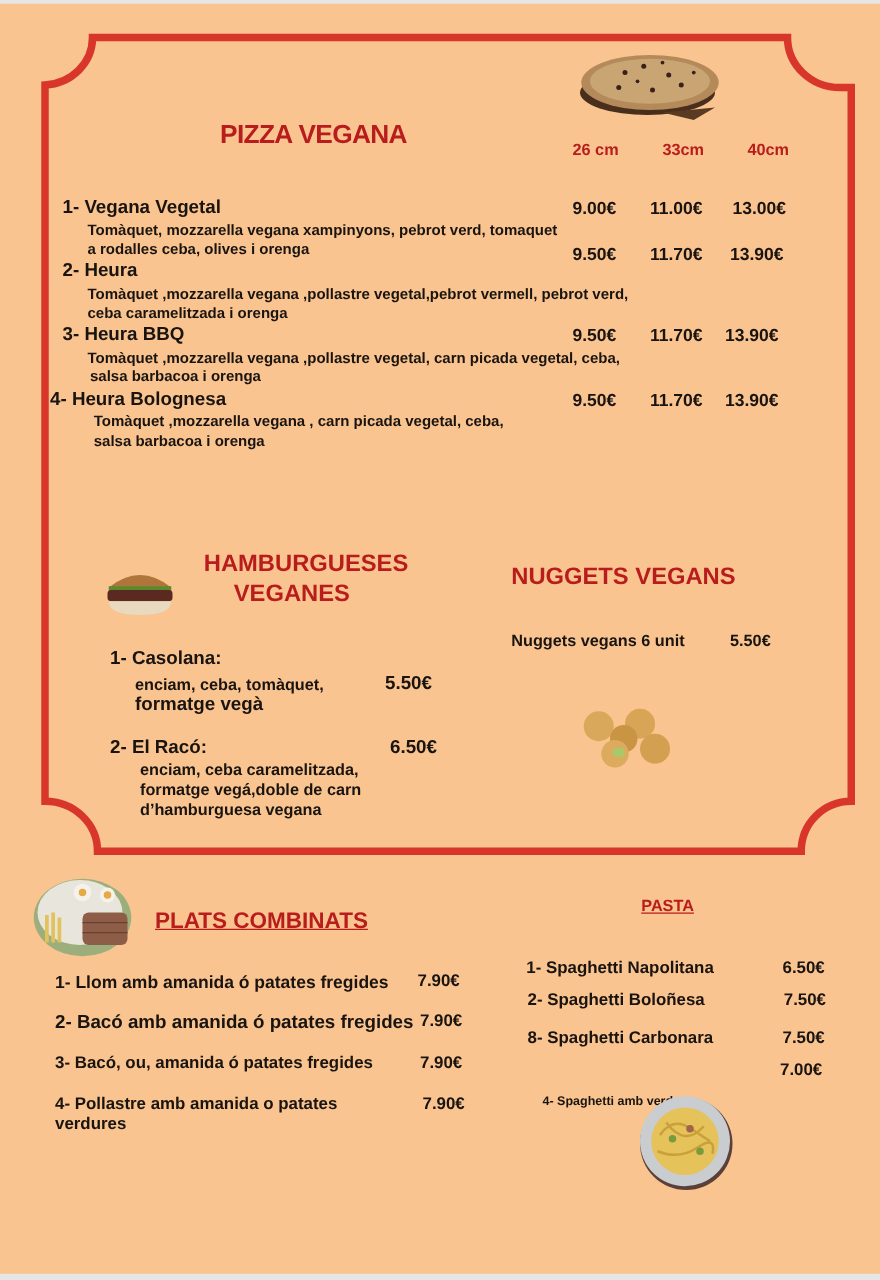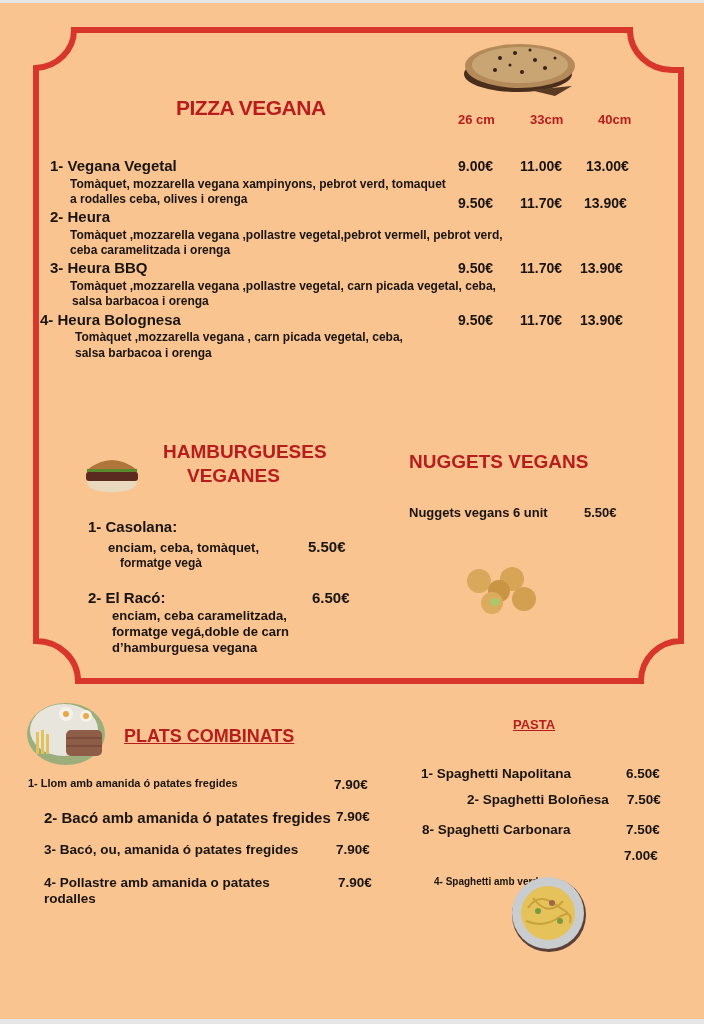--- a/index.html
+++ b/index.html
@@ -83,21 +83,21 @@
   <rect x="3" y="17" width="50" height="4" fill="#5b8a2d"></rect>
   <rect x="2" y="20" width="52" height="9" rx="3" fill="#5a2a20"></rect>
   <path d="M3 29 L53 29 Q53 40 28 40 Q3 40 3 29 Z" fill="#e8d9bf"></path>
 </svg>
 
 <div class="abs h-red" style="left:150px;top:441px;font-size:19px;margin-left:13px;">HAMBURGUESES</div>
 <div class="abs h-red" style="left:187px;top:465px;font-size:19px;">VEGANES</div>
 
 <div class="abs item-title" style="left:88px;top:518px;">1- Casolana:</div>
 <div class="abs desc" style="left:108px;top:540px;font-size:13px;">enciam, ceba, tomàquet,</div>
-<div class="abs desc" style="left:108px;top:556px;font-size:12px;margin-left:12px;">formatge vegà</div>
+<div class="abs desc" style="left:108px;top:556px;font-size:15px;">formatge vegà</div>
 <div class="abs price" style="left:308px;top:538px;font-size:15px;">5.50€</div>
 
 <div class="abs item-title" style="left:88px;top:589px;">2- El Racó:</div>
 <div class="abs desc" style="left:112px;top:608px;font-size:13px;">enciam, ceba caramelitzada,</div>
 <div class="abs desc" style="left:112px;top:624px;font-size:13px;">formatge vegá,doble de carn</div>
 <div class="abs desc" style="left:112px;top:640px;font-size:13px;">d’hamburguesa vegana</div>
 <div class="abs price" style="left:312px;top:589px;font-size:15px;">6.50€</div>
 
 <div class="abs h-red" style="left:409px;top:451px;font-size:19px;">NUGGETS VEGANS</div>
 <div class="abs b" style="left:409px;top:505px;font-size:13px;">Nuggets vegans  6 unit</div>
@@ -125,34 +125,34 @@
       <rect x="20" y="32" width="3" height="20"></rect>
     </g>
   <rect x="40" y="28" width="36" height="26" rx="5" fill="#8e5d48"></rect>
   <g stroke="#6b3f30" stroke-width="1">
       <line x1="40" y1="36" x2="76" y2="36"></line>
       <line x1="40" y1="44" x2="76" y2="44"></line>
     </g>
 </svg>
 <div class="abs h-red u" style="left:124px;top:726px;font-size:18px;">PLATS COMBINATS</div>
 
-<div class="abs b" style="left:28px;top:777px;font-size:11px;text-align:center;">1- Llom amb amanida ó patates fregides</div>
+<div class="abs b" style="left:44px;top:777px;font-size:14px;text-align:center;">1- Llom amb amanida ó patates fregides</div>
 <div class="abs b" style="left:334px;top:777px;font-size:13.5px;">7.90€</div>
 <div class="abs b" style="left:44px;top:809px;font-size:15px;">2- Bacó amb amanida ó patates fregides</div>
 <div class="abs b" style="left:336px;top:809px;font-size:13.5px;">7.90€</div>
 <div class="abs b" style="left:44px;top:842px;font-size:13.5px;">3- Bacó, ou, amanida ó patates fregides</div>
 <div class="abs b" style="left:336px;top:842px;font-size:13.5px;">7.90€</div>
 <div class="abs b" style="left:44px;top:875px;font-size:13.5px;">4- Pollastre amb amanida o patates</div>
-<div class="abs b" style="left:44px;top:891px;font-size:13.5px;">rodalles</div>
+<div class="abs b" style="left:44px;top:891px;font-size:13.5px;">verdures</div>
 <div class="abs b" style="left:338px;top:875px;font-size:13.5px;">7.90€</div>
 
 <div class="abs h-red u" style="left:513px;top:717px;font-size:13px;">PASTA</div>
 <div class="abs b" style="left:421px;top:766px;font-size:13.5px;">1- Spaghetti Napolitana</div>
 <div class="abs b" style="left:626px;top:766px;font-size:13.5px;">6.50€</div>
-<div class="abs b" style="left:422px;top:792px;font-size:13.5px;margin-left:45px;">2- Spaghetti  Boloñesa</div>
+<div class="abs b" style="left:422px;top:792px;font-size:13.5px;">2- Spaghetti  Boloñesa</div>
 <div class="abs b" style="left:627px;top:792px;font-size:13.5px;">7.50€</div>
 <div class="abs b" style="left:422px;top:822px;font-size:13.5px;">8- Spaghetti  Carbonara</div>
 <div class="abs b" style="left:626px;top:822px;font-size:13.5px;">7.50€</div>
 <div class="abs b" style="left:422px;top:876px;font-size:10px;margin-left:12px;">4- Spaghetti amb verdures</div>
 <div class="abs b" style="left:624px;top:848px;font-size:13.5px;">7.00€</div>
 
 <svg class="img" style="left:508px;top:873px;" width="80" height="80">
   <circle cx="41" cy="42" r="37" fill="#5a4038"></circle>
   <circle cx="40" cy="40" r="36" fill="#c9cdd0"></circle>
   <circle cx="40" cy="40" r="27" fill="#e5c25a"></circle>

